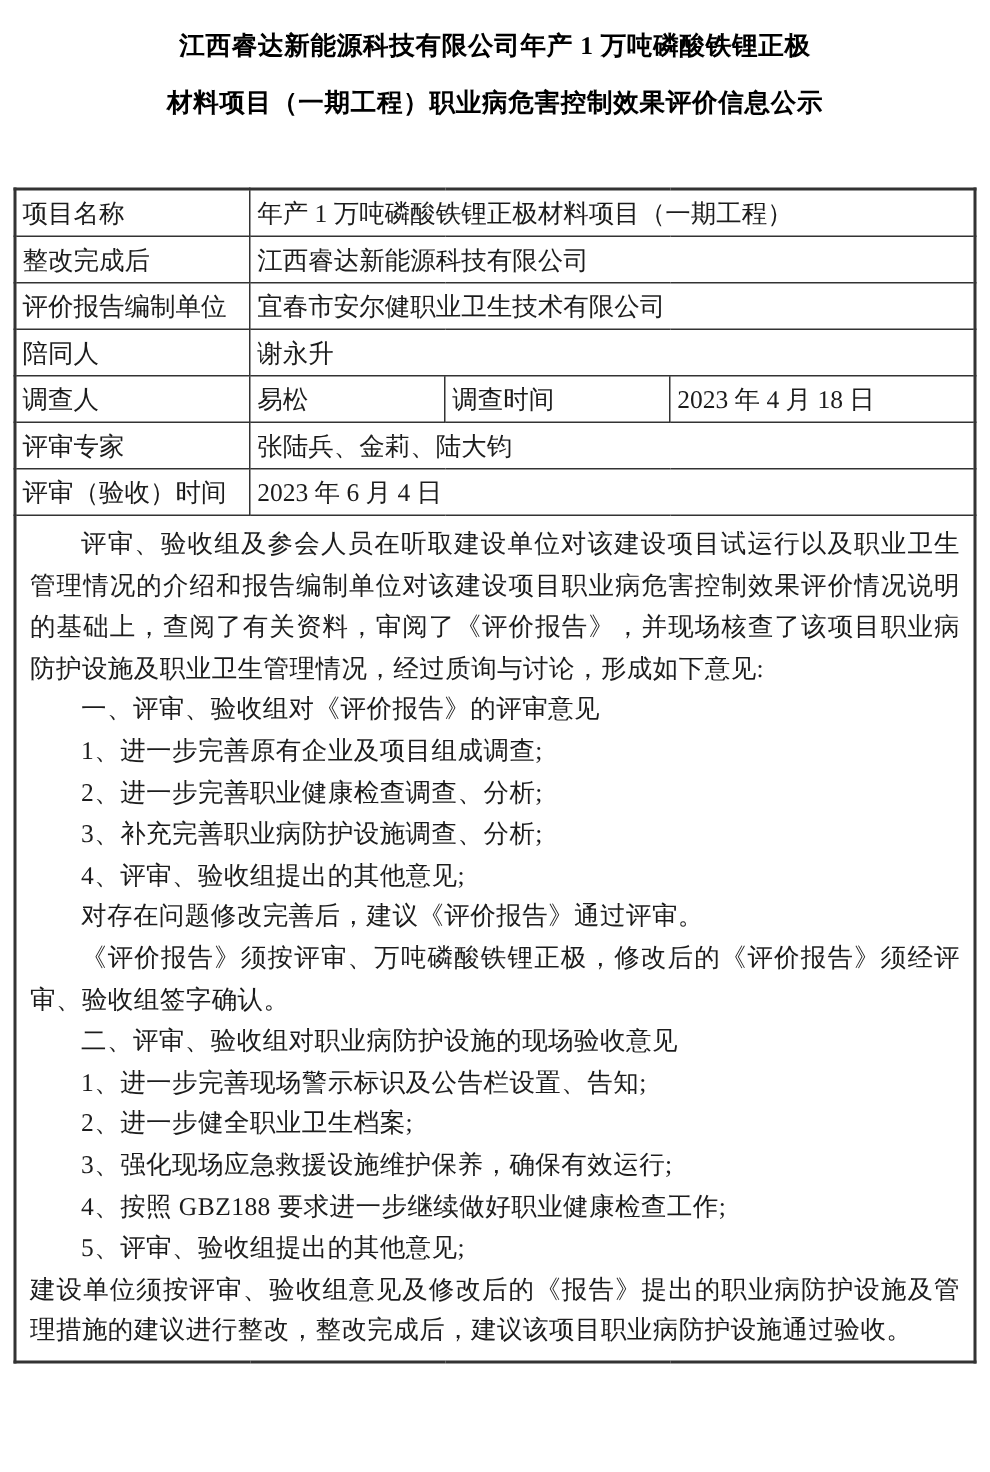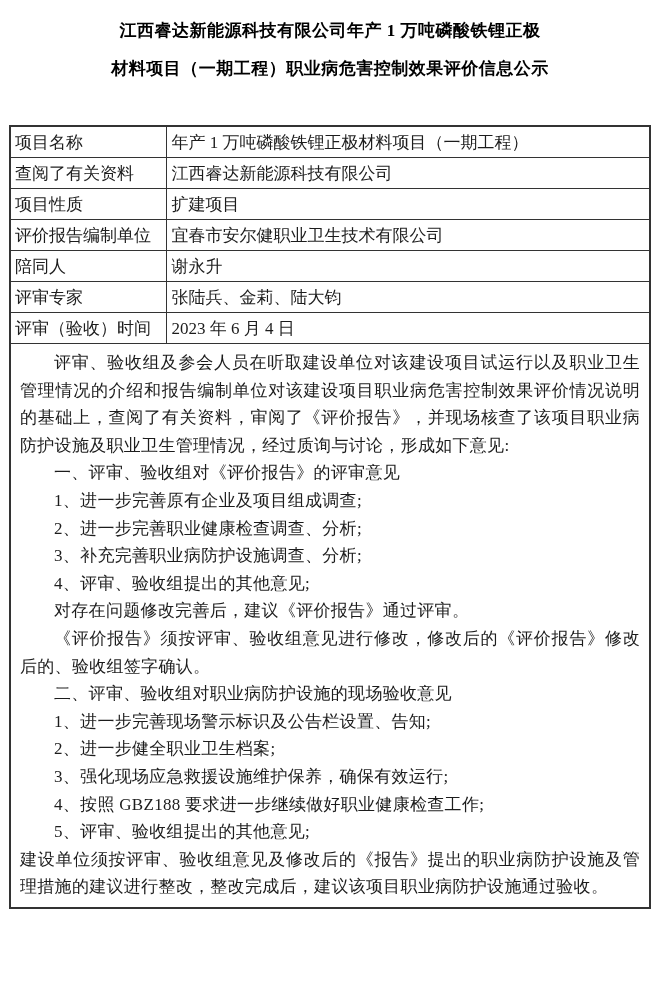--- a/index.html
+++ b/index.html
@@ -74,53 +74,55 @@
       <col style="width:130px">
       <col style="width:150px">
       <col style="width:203px">
     </colgroup>
     <tbody>
       <tr>
         <td>项目名称</td>
         <td colspan="3">年产 1 万吨磷酸铁锂正极材料项目（一期工程）</td>
       </tr>
       <tr>
-        <td>查阅了有关资料</td>
+        <td>整改完成后</td>
         <td colspan="3">江西睿达新能源科技有限公司</td>
-      </tr>
-      <tr>
-        <td>项目性质</td>
-        <td colspan="3">扩建项目</td>
       </tr>
       <tr>
         <td>评价报告编制单位</td>
         <td colspan="3">宜春市安尔健职业卫生技术有限公司</td>
       </tr>
       <tr>
         <td>陪同人</td>
         <td colspan="3">谢永升</td>
+      </tr>
+      <tr>
+        <td>调查人</td>
+        <td>易松</td>
+        <td>调查时间</td>
+        <td>2023 年 4 月 18 日</td>
       </tr>
       <tr>
         <td>评审专家</td>
         <td colspan="3">张陆兵、金莉、陆大钧</td>
       </tr>
       <tr>
         <td>评审（验收）时间</td>
         <td colspan="3">2023 年 6 月 4 日</td>
       </tr>
       <tr>
         <td class="body-cell" colspan="4">
           <p>评审、验收组及参会人员在听取建设单位对该建设项目试运行以及职业卫生管理情况的介绍和报告编制单位对该建设项目职业病危害控制效果评价情况说明的基础上，查阅了有关资料，审阅了《评价报告》，并现场核查了该项目职业病防护设施及职业卫生管理情况，经过质询与讨论，形成如下意见:</p>
           <p>一、评审、验收组对《评价报告》的评审意见</p>
           <p>1、进一步完善原有企业及项目组成调查;</p>
           <p>2、进一步完善职业健康检查调查、分析;</p>
           <p>3、补充完善职业病防护设施调查、分析;</p>
           <p>4、评审、验收组提出的其他意见;</p>
           <p>对存在问题修改完善后，建议《评价报告》通过评审。</p>
-          <p>《评价报告》须按评审、验收组意见进行修改，修改后的《评价报告》修改后的、验收组签字确认。</p>
+          <p>《评价报告》须按评审、万吨磷酸铁锂正极，修改后的《评价报告》须经评审、验收组签字确认。</p>
           <p>二、评审、验收组对职业病防护设施的现场验收意见</p>
           <p>1、进一步完善现场警示标识及公告栏设置、告知;</p>
           <p>2、进一步健全职业卫生档案;</p>
           <p>3、强化现场应急救援设施维护保养，确保有效运行;</p>
           <p>4、按照 GBZ188 要求进一步继续做好职业健康检查工作;</p>
           <p>5、评审、验收组提出的其他意见;</p>
           <p class="flush">建设单位须按评审、验收组意见及修改后的《报告》提出的职业病防护设施及管理措施的建议进行整改，整改完成后，建议该项目职业病防护设施通过验收。</p>
         </td>
       </tr>
     </tbody>

